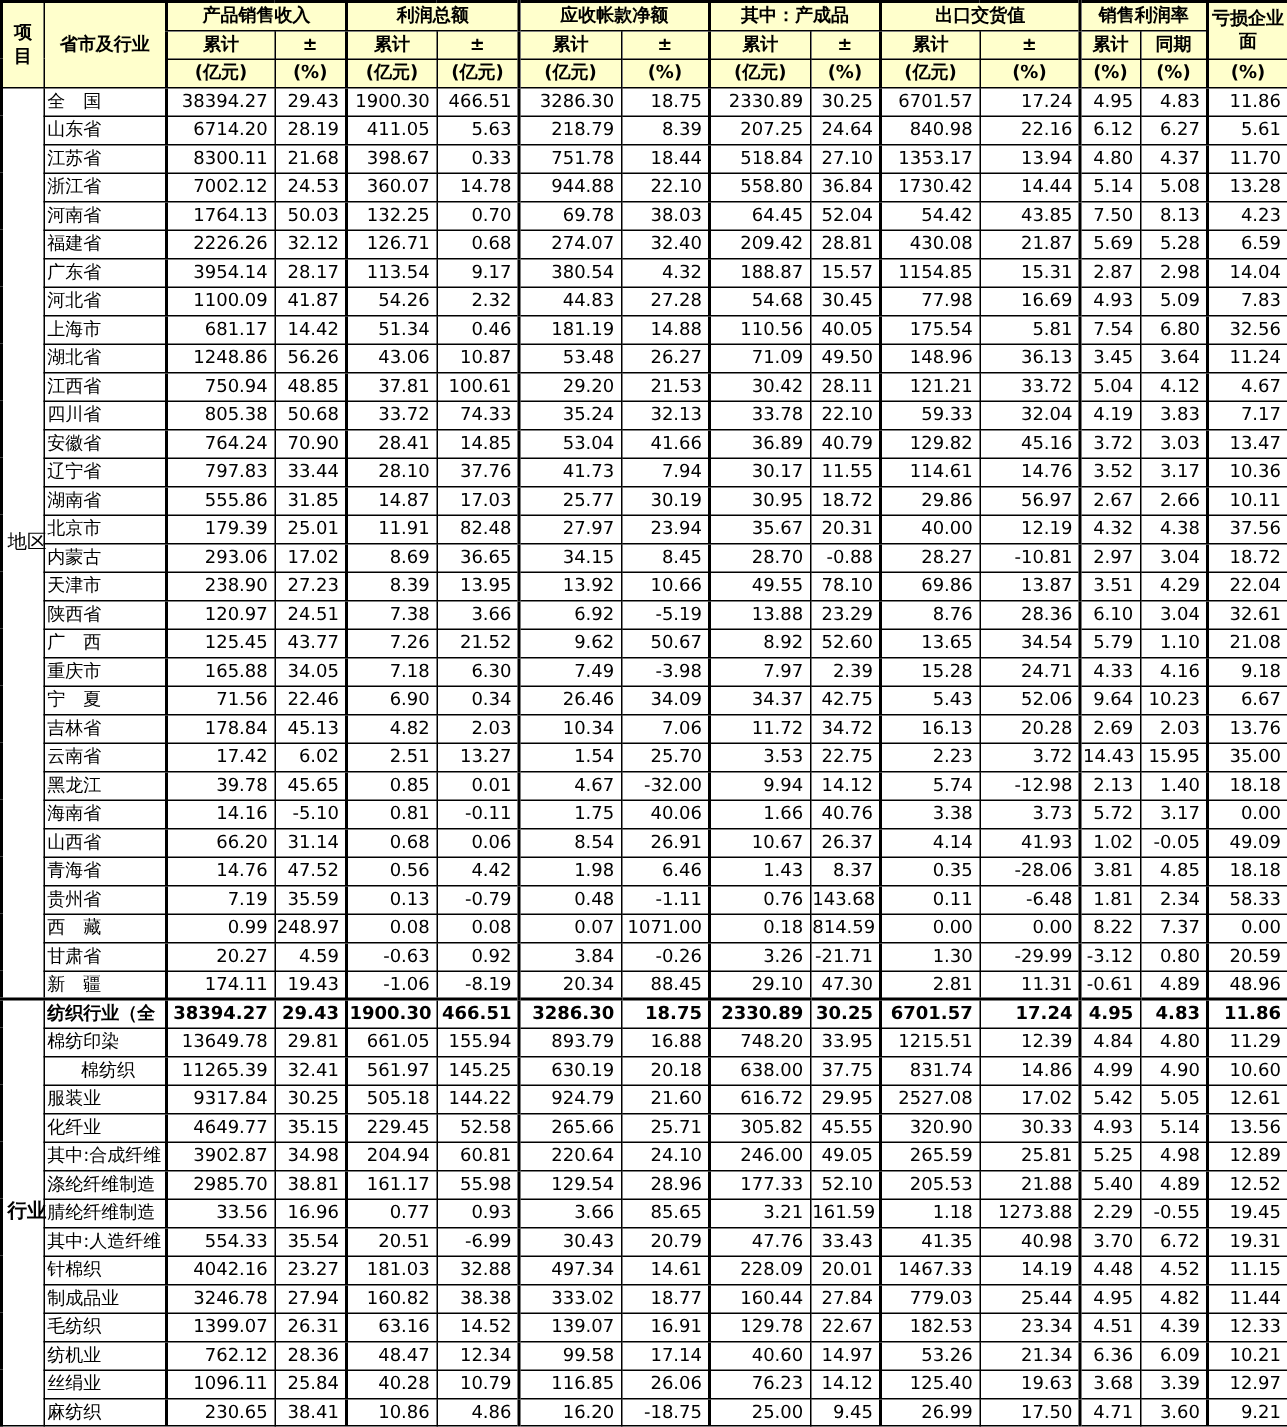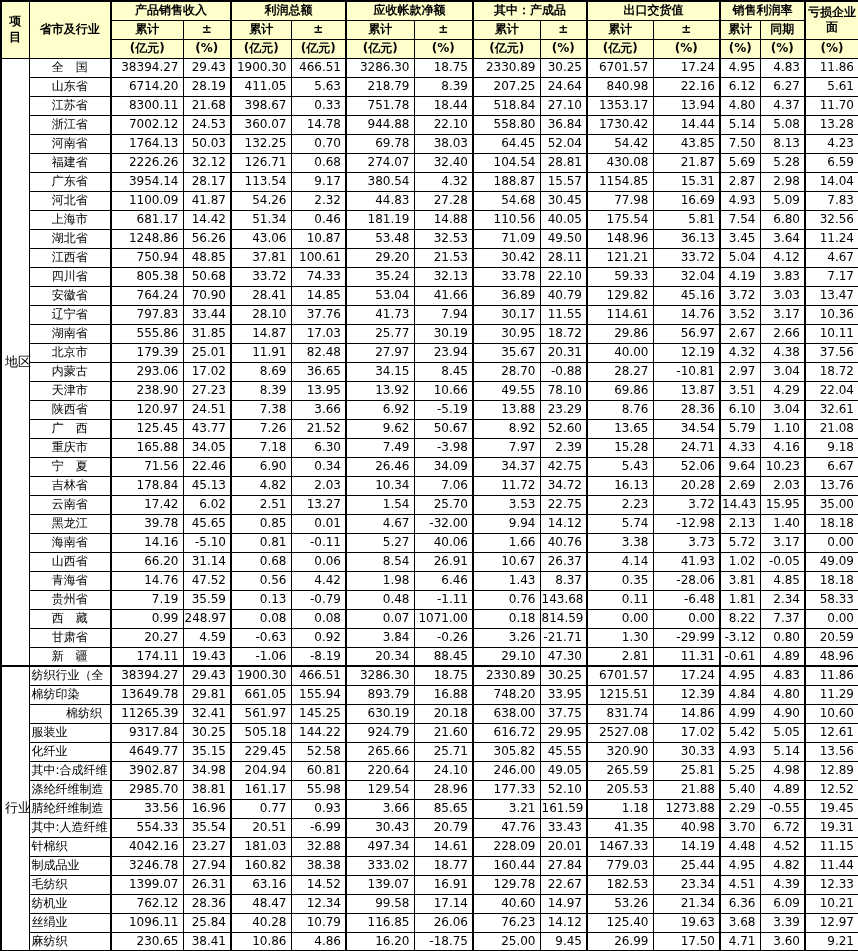--- a/index.html
+++ b/index.html
@@ -16,29 +16,29 @@
     box-sizing:border-box;overflow:hidden;white-space:nowrap;line-height:1.25;
   }
   thead th{
     background:#FFFFCC;font-weight:bold;text-align:center;padding:0 1px;
   }
   .gb{border-left-width:2px;}
   .wrap{white-space:normal;word-break:break-all;line-height:1.3;}
   .corner{padding:0 7px;}
   .num{text-align:right;padding:0 4px 0 1px;}
   .label-cell{padding:0 2px;}
-  .align-center{text-align:center;}
+  .align-center{text-align:left;}
   .align-left{text-align:left;padding-left:2px;}
-  .align-right{text-align:right;padding-right:8px;}
+  .align-right{text-align:right;padding-right:20px;}
   .section-cell{
     overflow:visible;white-space:nowrap;text-align:left;
     padding:0 0 0 3px;font-size:13px;vertical-align:middle;
   }
   tr.sep td,tr.sep th{border-top:2px solid #000;}
-  tr.bold td{font-weight:normal;}
+  tr.bold td{font-weight:bold;}
 </style>
 </head>
 <body>
 
 <table data-name="data-table">
   <colgroup data-name="column-widths">
     <col style="width:28px">
       <col style="width:82px">
       <col style="width:72px">
       <col style="width:48px">
@@ -179,21 +179,21 @@
         <td data-name="cell-loss-ratio" class="num gb">4.23</td>
       </tr>
       <tr data-name="table-row">
         <td data-name="row-label" class="label-cell align-center">福建省</td>
         <td data-name="cell-sales-revenue-cum" class="num gb">2226.26</td>
         <td data-name="cell-sales-revenue-pct" class="num">32.12</td>
         <td data-name="cell-profit-cum" class="num gb">126.71</td>
         <td data-name="cell-profit-chg" class="num">0.68</td>
         <td data-name="cell-receivables-cum" class="num gb">274.07</td>
         <td data-name="cell-receivables-pct" class="num">32.40</td>
-        <td data-name="cell-finished-goods-cum" class="num gb">104.54</td>
+        <td data-name="cell-finished-goods-cum" class="num gb">209.42</td>
         <td data-name="cell-finished-goods-pct" class="num">28.81</td>
         <td data-name="cell-export-cum" class="num gb">430.08</td>
         <td data-name="cell-export-pct" class="num">21.87</td>
         <td data-name="cell-margin-cum" class="num gb">5.69</td>
         <td data-name="cell-margin-prev" class="num">5.28</td>
         <td data-name="cell-loss-ratio" class="num gb">6.59</td>
       </tr>
       <tr data-name="table-row">
         <td data-name="row-label" class="label-cell align-center">广东省</td>
         <td data-name="cell-sales-revenue-cum" class="num gb">3954.14</td>
@@ -242,21 +242,21 @@
         <td data-name="cell-margin-prev" class="num">6.80</td>
         <td data-name="cell-loss-ratio" class="num gb">32.56</td>
       </tr>
       <tr data-name="table-row">
         <td data-name="row-label" class="label-cell align-center">湖北省</td>
         <td data-name="cell-sales-revenue-cum" class="num gb">1248.86</td>
         <td data-name="cell-sales-revenue-pct" class="num">56.26</td>
         <td data-name="cell-profit-cum" class="num gb">43.06</td>
         <td data-name="cell-profit-chg" class="num">10.87</td>
         <td data-name="cell-receivables-cum" class="num gb">53.48</td>
-        <td data-name="cell-receivables-pct" class="num">32.53</td>
+        <td data-name="cell-receivables-pct" class="num">26.27</td>
         <td data-name="cell-finished-goods-cum" class="num gb">71.09</td>
         <td data-name="cell-finished-goods-pct" class="num">49.50</td>
         <td data-name="cell-export-cum" class="num gb">148.96</td>
         <td data-name="cell-export-pct" class="num">36.13</td>
         <td data-name="cell-margin-cum" class="num gb">3.45</td>
         <td data-name="cell-margin-prev" class="num">3.64</td>
         <td data-name="cell-loss-ratio" class="num gb">11.24</td>
       </tr>
       <tr data-name="table-row">
         <td data-name="row-label" class="label-cell align-center">江西省</td>
@@ -497,21 +497,21 @@
         <td data-name="cell-margin-cum" class="num gb">2.13</td>
         <td data-name="cell-margin-prev" class="num">1.40</td>
         <td data-name="cell-loss-ratio" class="num gb">18.18</td>
       </tr>
       <tr data-name="table-row">
         <td data-name="row-label" class="label-cell align-center">海南省</td>
         <td data-name="cell-sales-revenue-cum" class="num gb">14.16</td>
         <td data-name="cell-sales-revenue-pct" class="num">-5.10</td>
         <td data-name="cell-profit-cum" class="num gb">0.81</td>
         <td data-name="cell-profit-chg" class="num">-0.11</td>
-        <td data-name="cell-receivables-cum" class="num gb">5.27</td>
+        <td data-name="cell-receivables-cum" class="num gb">1.75</td>
         <td data-name="cell-receivables-pct" class="num">40.06</td>
         <td data-name="cell-finished-goods-cum" class="num gb">1.66</td>
         <td data-name="cell-finished-goods-pct" class="num">40.76</td>
         <td data-name="cell-export-cum" class="num gb">3.38</td>
         <td data-name="cell-export-pct" class="num">3.73</td>
         <td data-name="cell-margin-cum" class="num gb">5.72</td>
         <td data-name="cell-margin-prev" class="num">3.17</td>
         <td data-name="cell-loss-ratio" class="num gb">0.00</td>
       </tr>
       <tr data-name="table-row">

